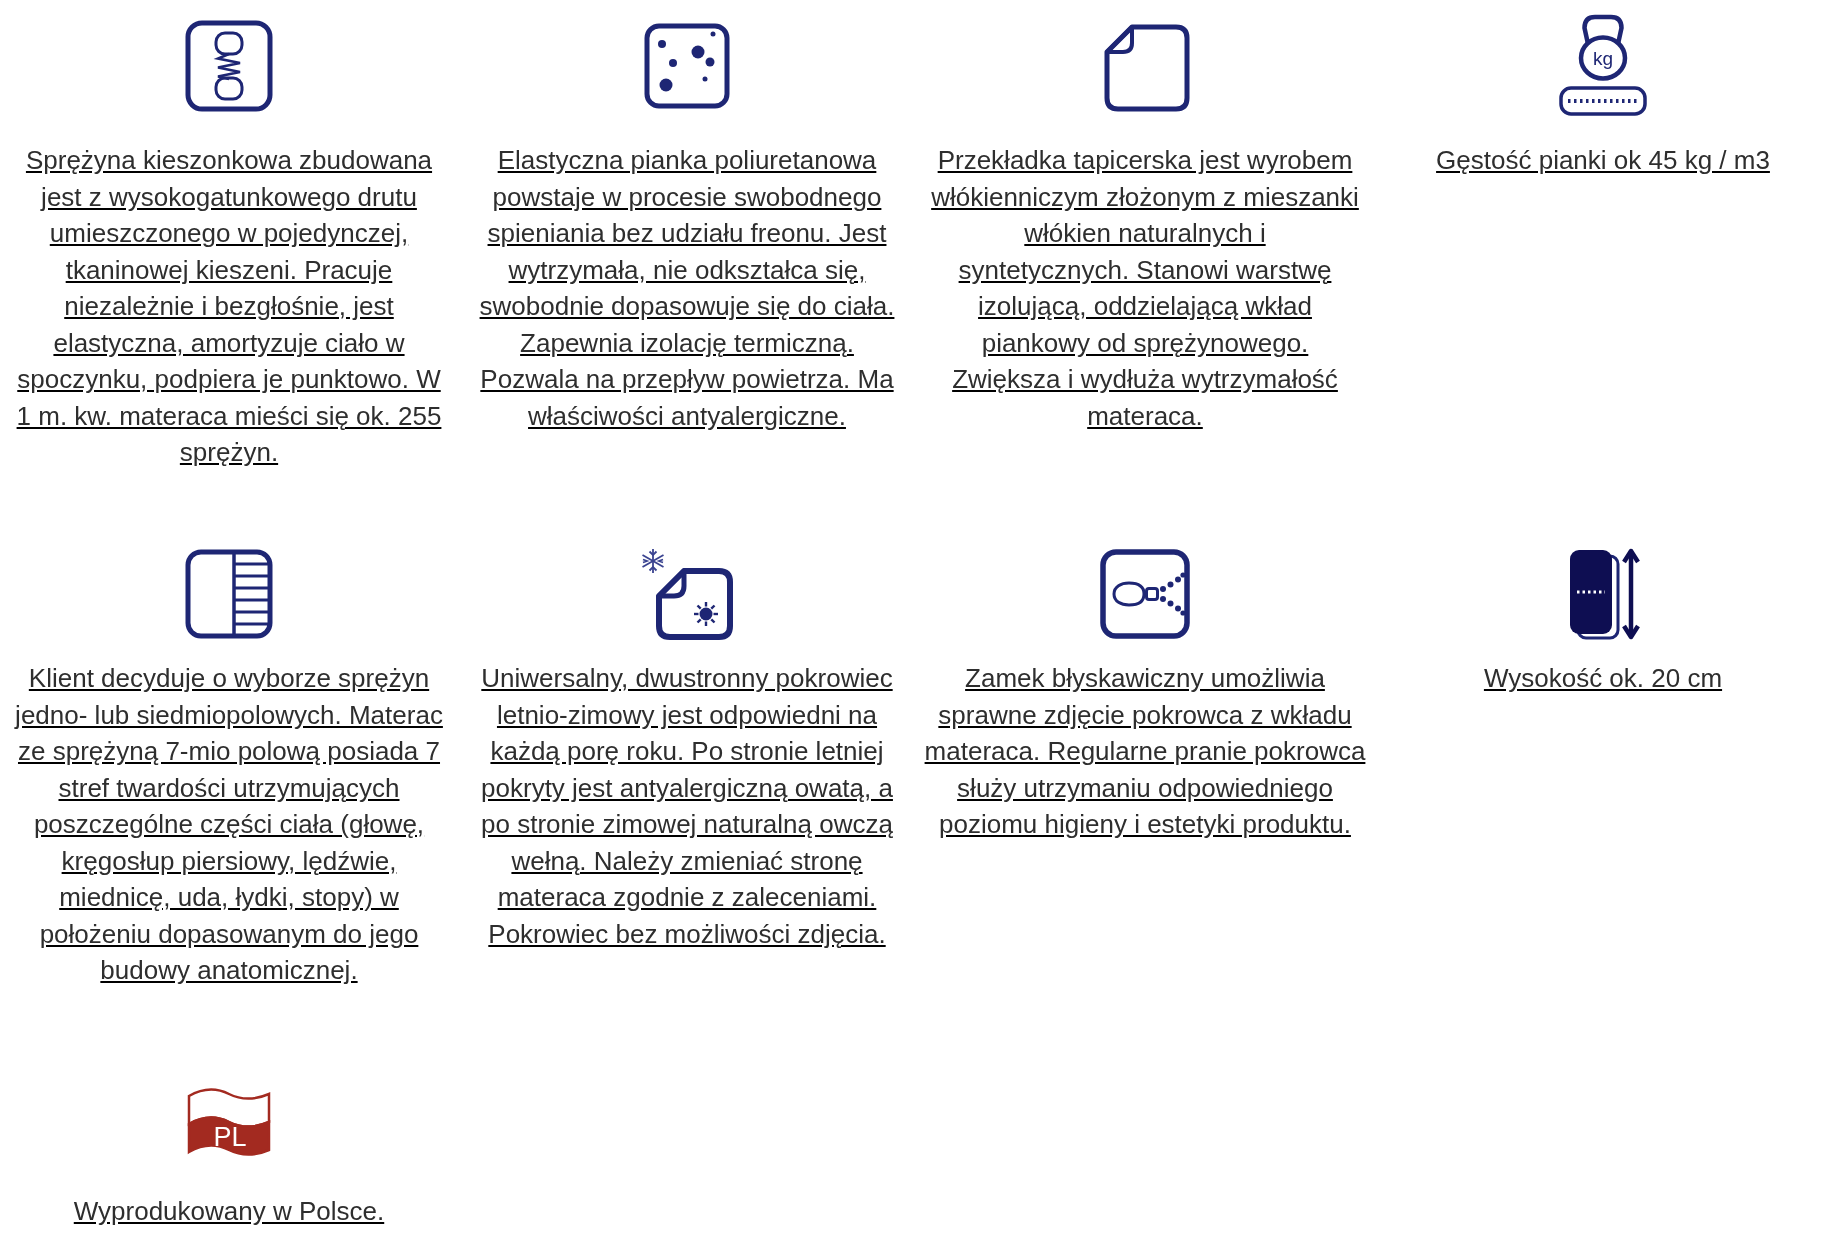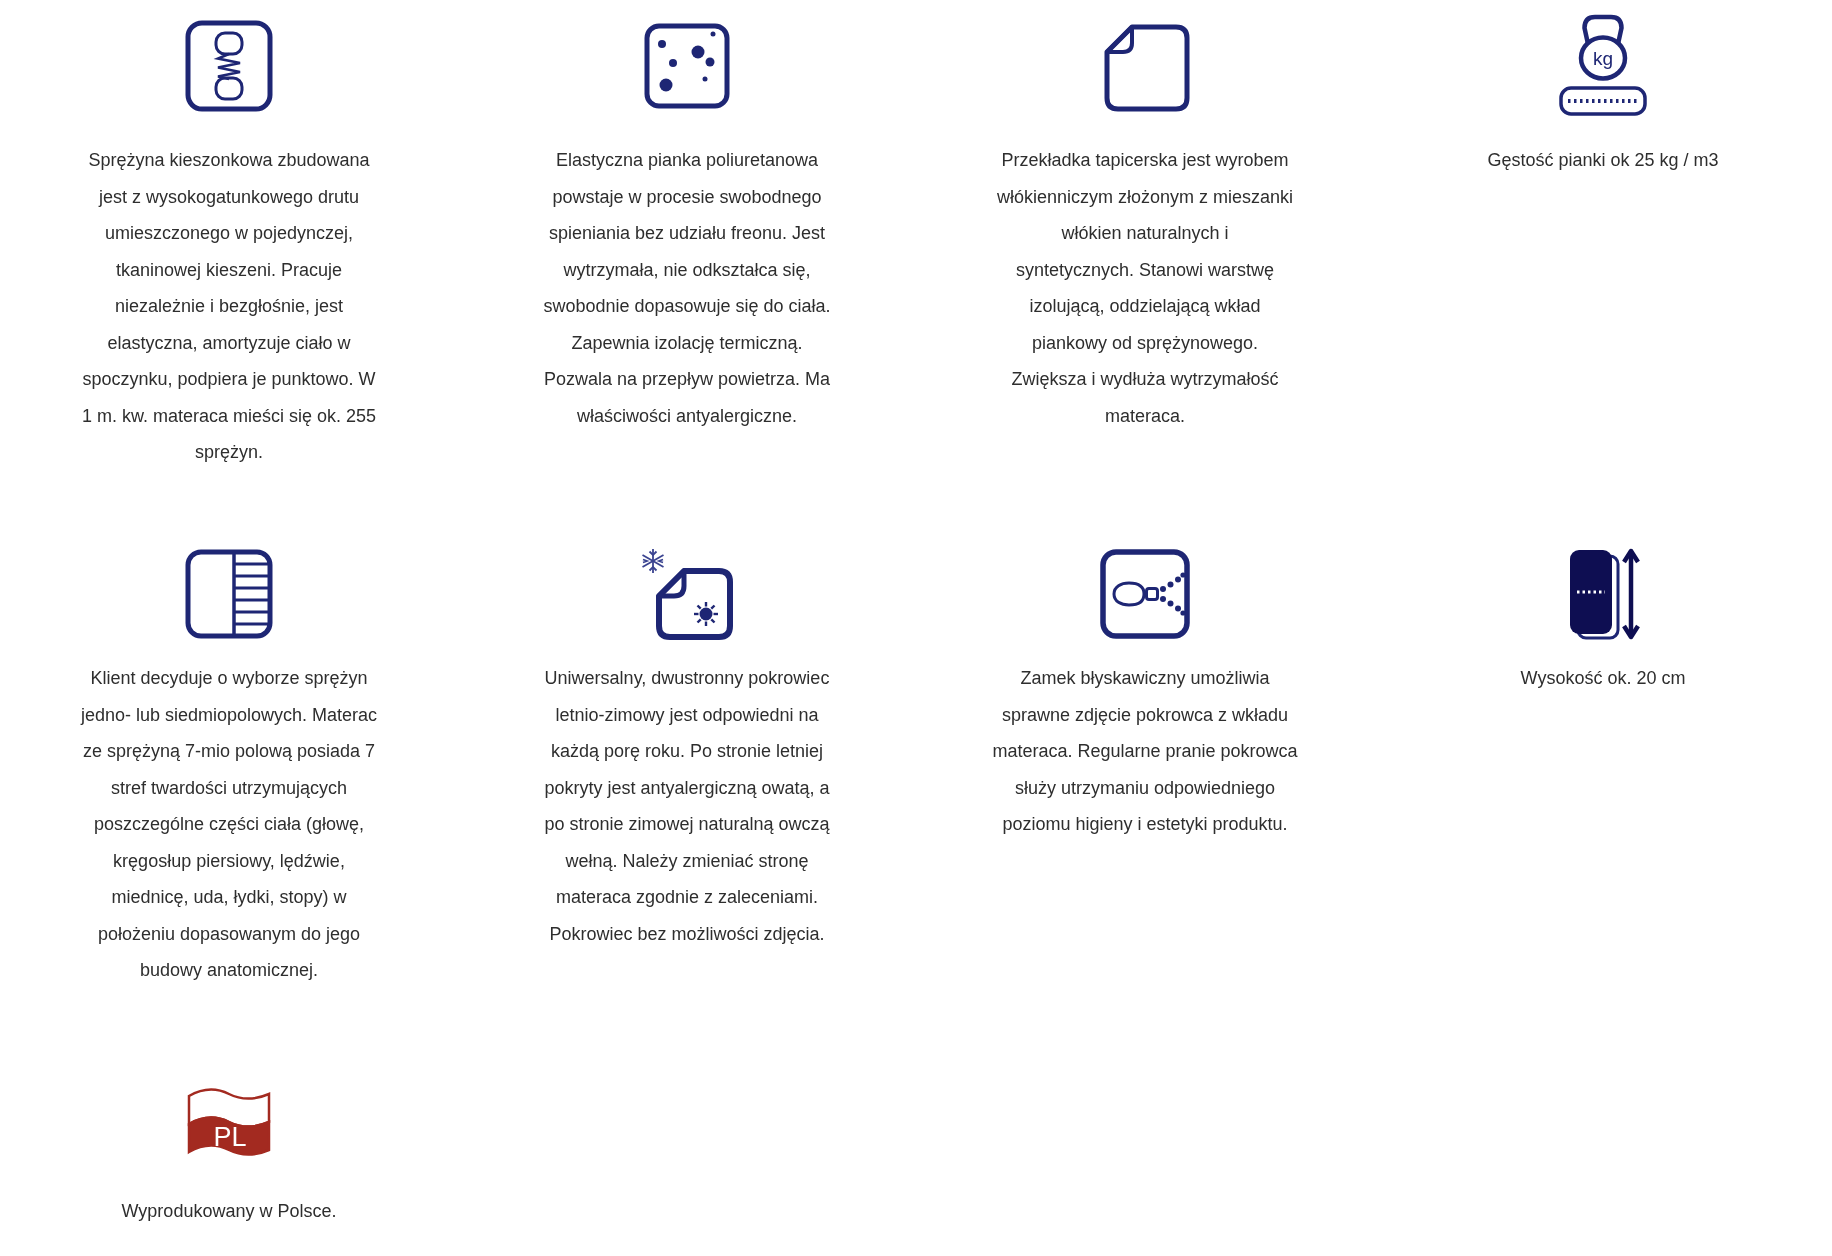--- a/index.html
+++ b/index.html
@@ -5,28 +5,28 @@
   html,body{margin:0;padding:0;}
   body{
     width:1832px;height:1256px;background:#ffffff;
     font-family:"Liberation Sans",sans-serif;
     overflow:hidden;position:relative;
   }
   .grid{width:1832px;}
   .row{display:flex;}
   .row-1{height:548px;}
   .row-2{height:537px;}
-  .cell{width:458px;display:flex;flex-direction:column;align-items:flex-end;}
+  .cell{width:458px;display:flex;flex-direction:column;align-items:flex-end;text-decoration:underline;}
   .icon-box{height:92px;width:100%;position:relative;}
   .row-1 .icon-box{margin-top:20px;}
   .row-2 .icon-box{margin-top:0;}
   .icon-box svg{position:absolute;left:50%;top:50%;transform:translate(-50%,-50%);}
   .feature-text{
     margin:30px 0 0;width:100%;
-    font-size:18px;line-height:36.5px;color:#2e2e2e;
+    font-size:26px;line-height:36.5px;color:#2e2e2e;
     text-align:center;white-space:pre-line;
   }
   .row-2 .feature-text{margin-top:20px;}
   .row-3 .icon-box{height:76px;}
   .row-3 .feature-text{margin-top:32px;}
   .stroke{fill:none;stroke:#1e2674;}
   .fillnavy{fill:#1e2674;}
   .filldark{fill:#0e0e52;}
   svg text{font-family:"Liberation Sans",sans-serif;}
 </style>
@@ -100,21 +100,21 @@
     <div class="cell">
       <div class="icon-box">
         <svg width="90" height="108" viewBox="0 0 90 108">
           <path class="stroke" d="M30 32 L26.5 16 Q26.5 5 37 5 L53 5 Q63.5 5 63.5 16 L60 32" stroke-width="4.5"></path>
           <ellipse cx="45" cy="46" rx="22" ry="20.5" fill="#ffffff" stroke="#1e2674" stroke-width="4.5"></ellipse>
           <text x="45" y="53" text-anchor="middle" font-size="19" fill="#1e2674">kg</text>
           <rect class="stroke" x="3" y="76" width="84" height="26" rx="10" stroke-width="3.5"></rect>
           <line x1="10" y1="89" x2="80" y2="89" stroke="#1e2674" stroke-width="4" stroke-dasharray="2.5 3.5"></line>
         </svg>
       </div>
-      <p class="feature-text">Gęstość pianki ok 25 kg / m3</p>
+      <p class="feature-text">Gęstość pianki ok 45 kg / m3</p>
     </div>
 
   </div>
 
   <div class="row row-2">
 
     <div class="cell">
       <div class="icon-box">
         <svg width="90" height="92" viewBox="0 0 90 92">
           <rect class="stroke" x="4" y="4" width="82" height="84" rx="13" stroke-width="5"></rect>

